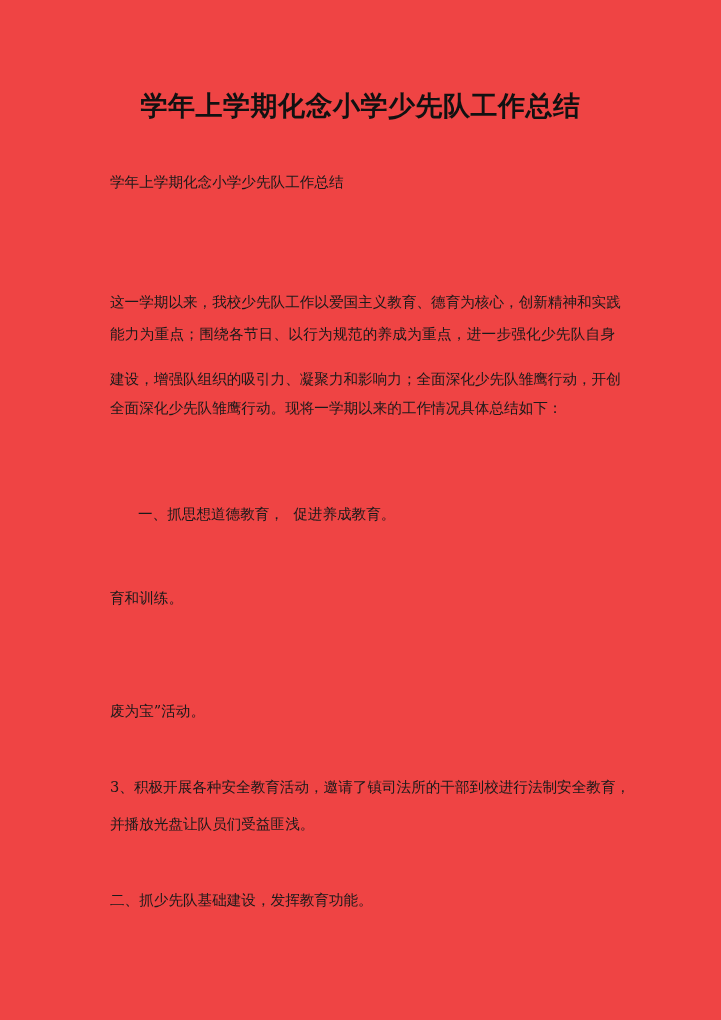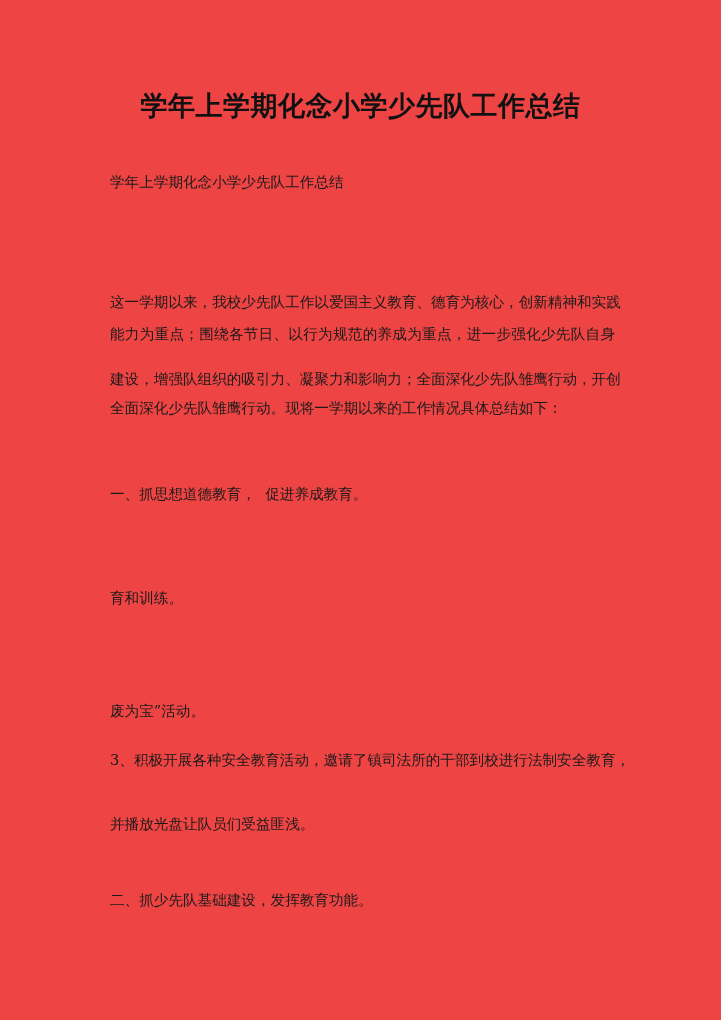--- a/index.html
+++ b/index.html
@@ -19,23 +19,23 @@
 <div class="page">
   <div class="title">学年上学期化念小学少先队工作总结</div>
 
   <div class="line" style="top:172px;">学年上学期化念小学少先队工作总结</div>
 
   <div class="line just" style="top:292px;">这一学期以来，我校少先队工作以爱国主义教育、德育为核心，创新精神和实践</div>
   <div class="line just" style="top:324px;">能力为重点；围绕各节日、以行为规范的养成为重点，进一步强化少先队自身</div>
   <div class="line just" style="top:361px;margin-top:8px;">建设，增强队组织的吸引力、凝聚力和影响力；全面深化少先队雏鹰行动，开创</div>
   <div class="line" style="top:398px;">全面深化少先队雏鹰行动。现将一学期以来的工作情况具体总结如下：</div>
 
-  <div class="line" style="top:484px; white-space:pre;">一、抓思想道德教育，  促进养成教育。</div>
+  <div class="line" style="top:504px; white-space:pre;margin-left:28px;">一、抓思想道德教育，  促进养成教育。</div>
 
   <div class="line" style="top:588px;">育和训练。</div>
 
   <div class="line" style="top:701px;">废为宝”活动。</div>
 
-  <div class="line just" style="top:750px;">3、积极开展各种安全教育活动，邀请了镇司法所的干部到校进行法制安全教育，</div>
+  <div class="line just" style="top:777px;">3、积极开展各种安全教育活动，邀请了镇司法所的干部到校进行法制安全教育，</div>
   <div class="line" style="top:814px;">并播放光盘让队员们受益匪浅。</div>
 
   <div class="line" style="top:890px;">二、抓少先队基础建设，发挥教育功能。</div>
 </div>
 
 </body></html>

